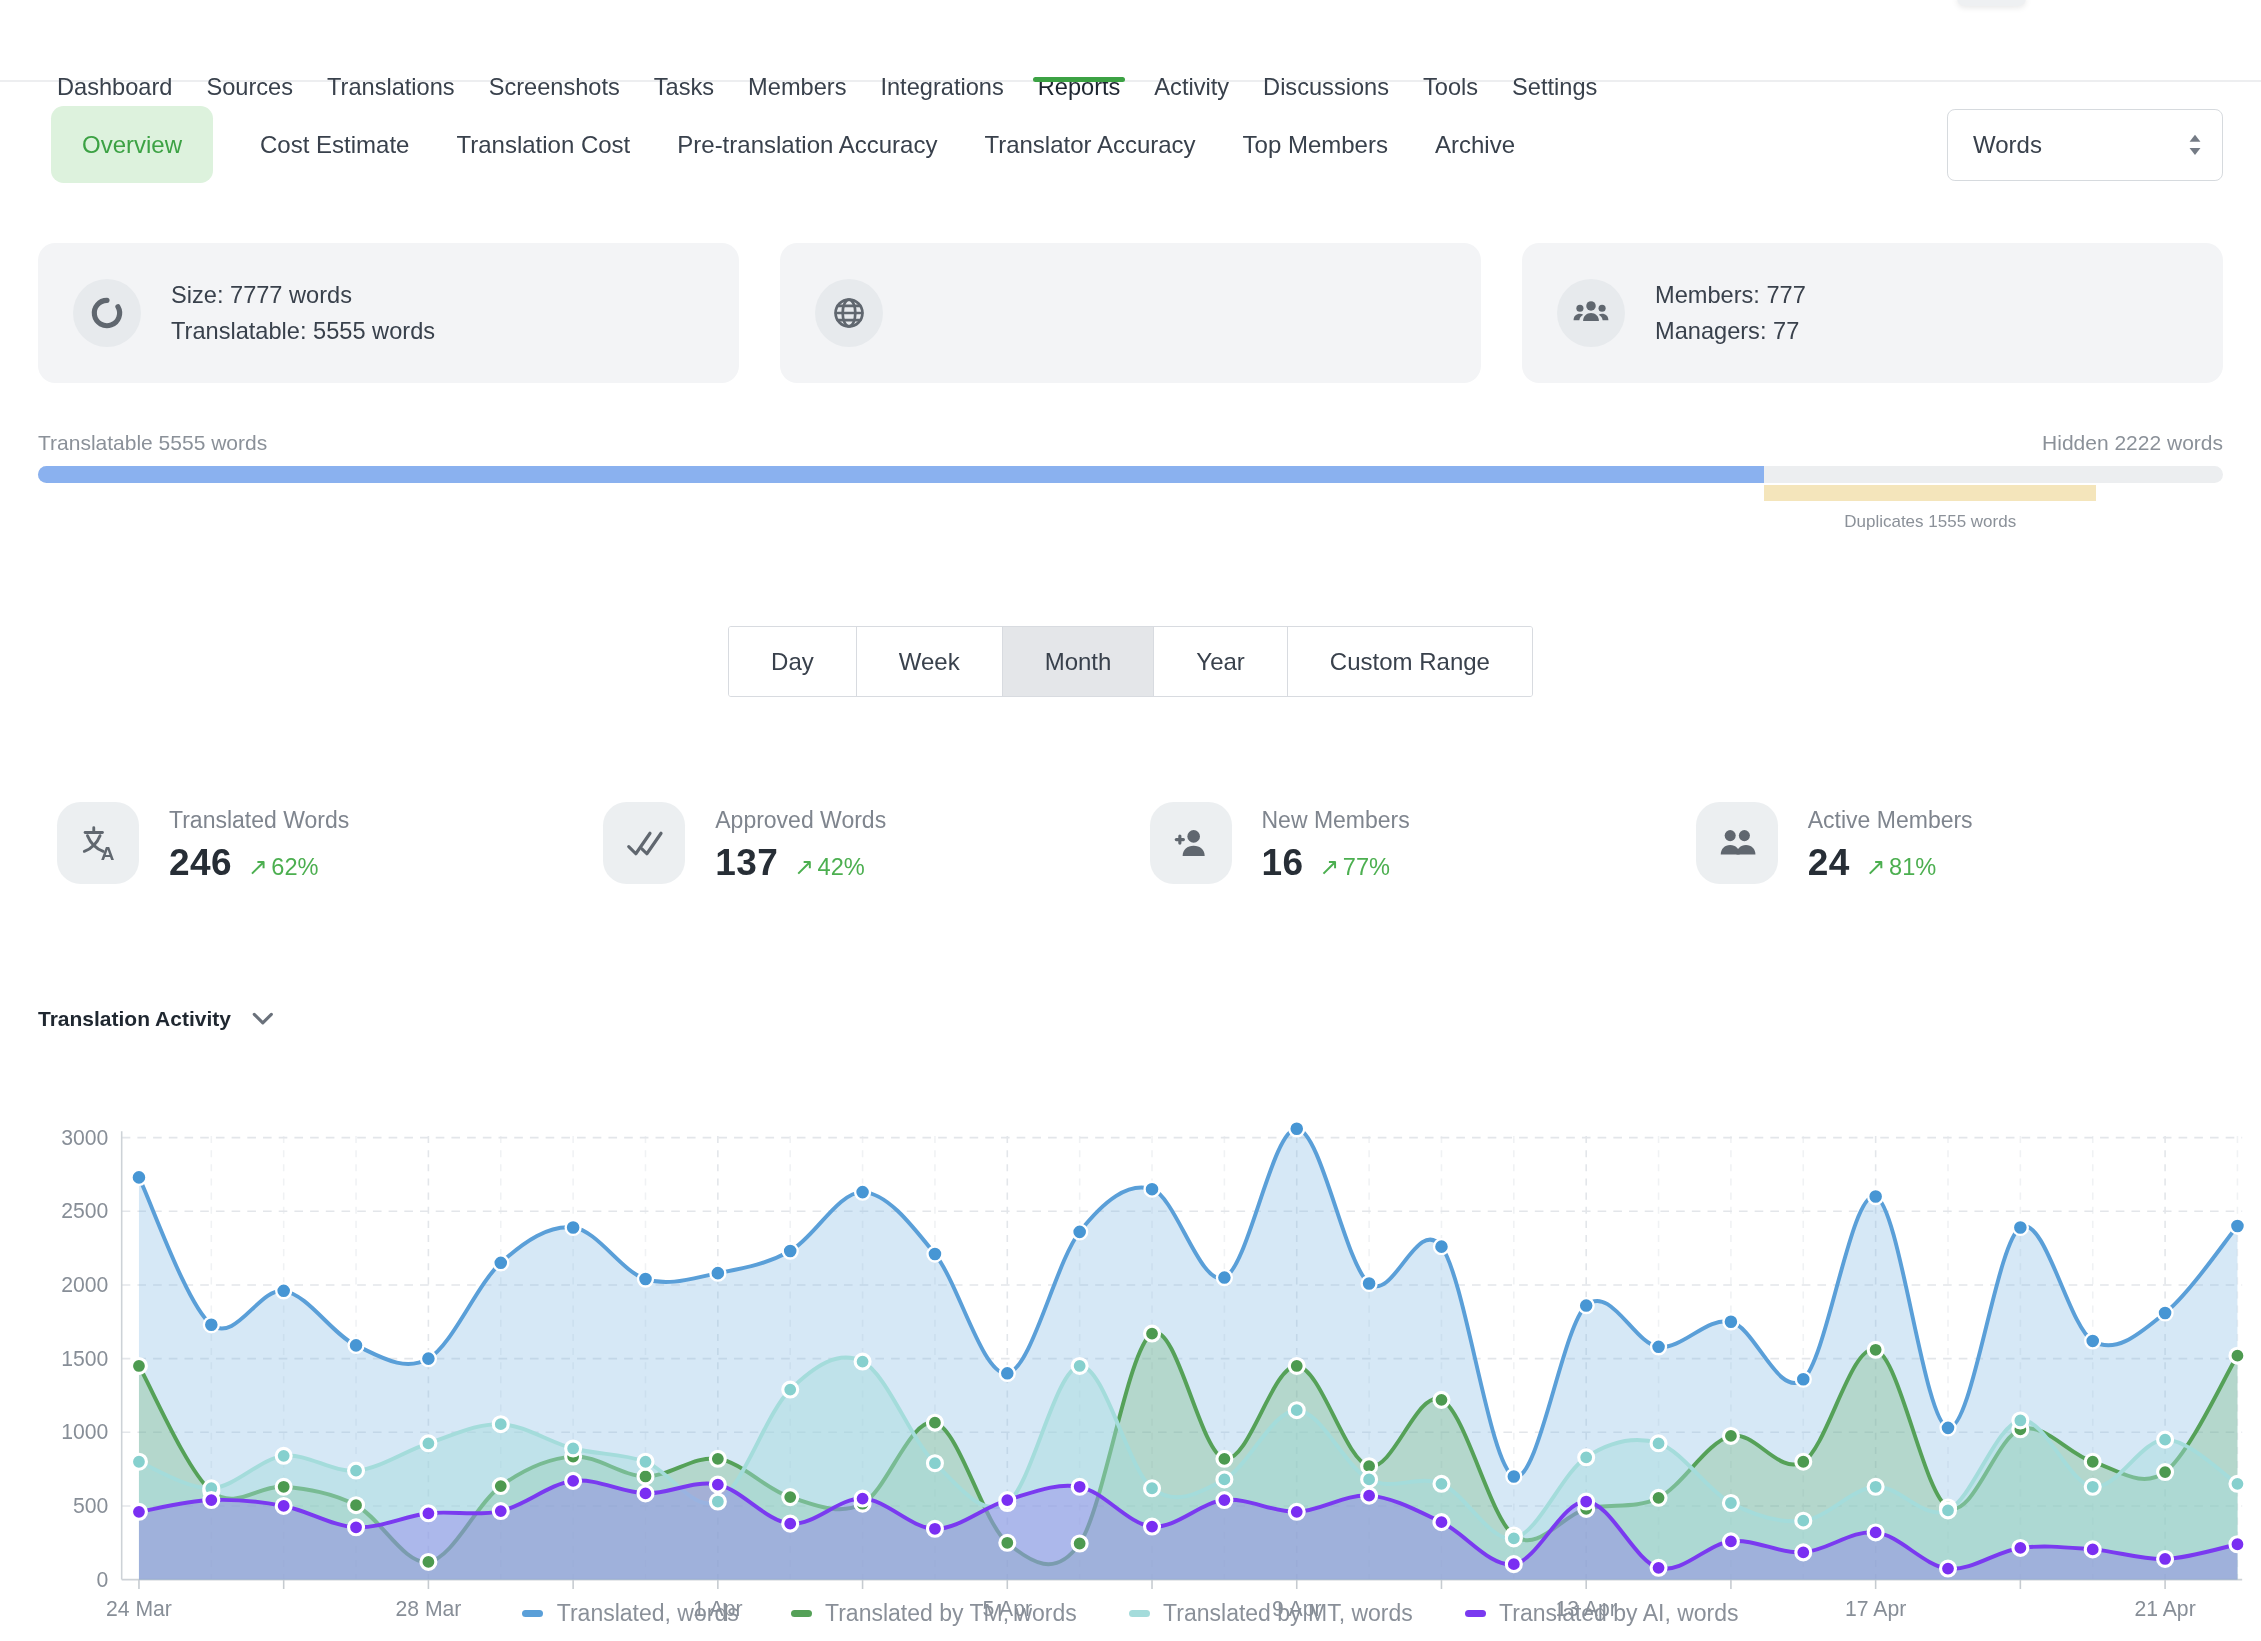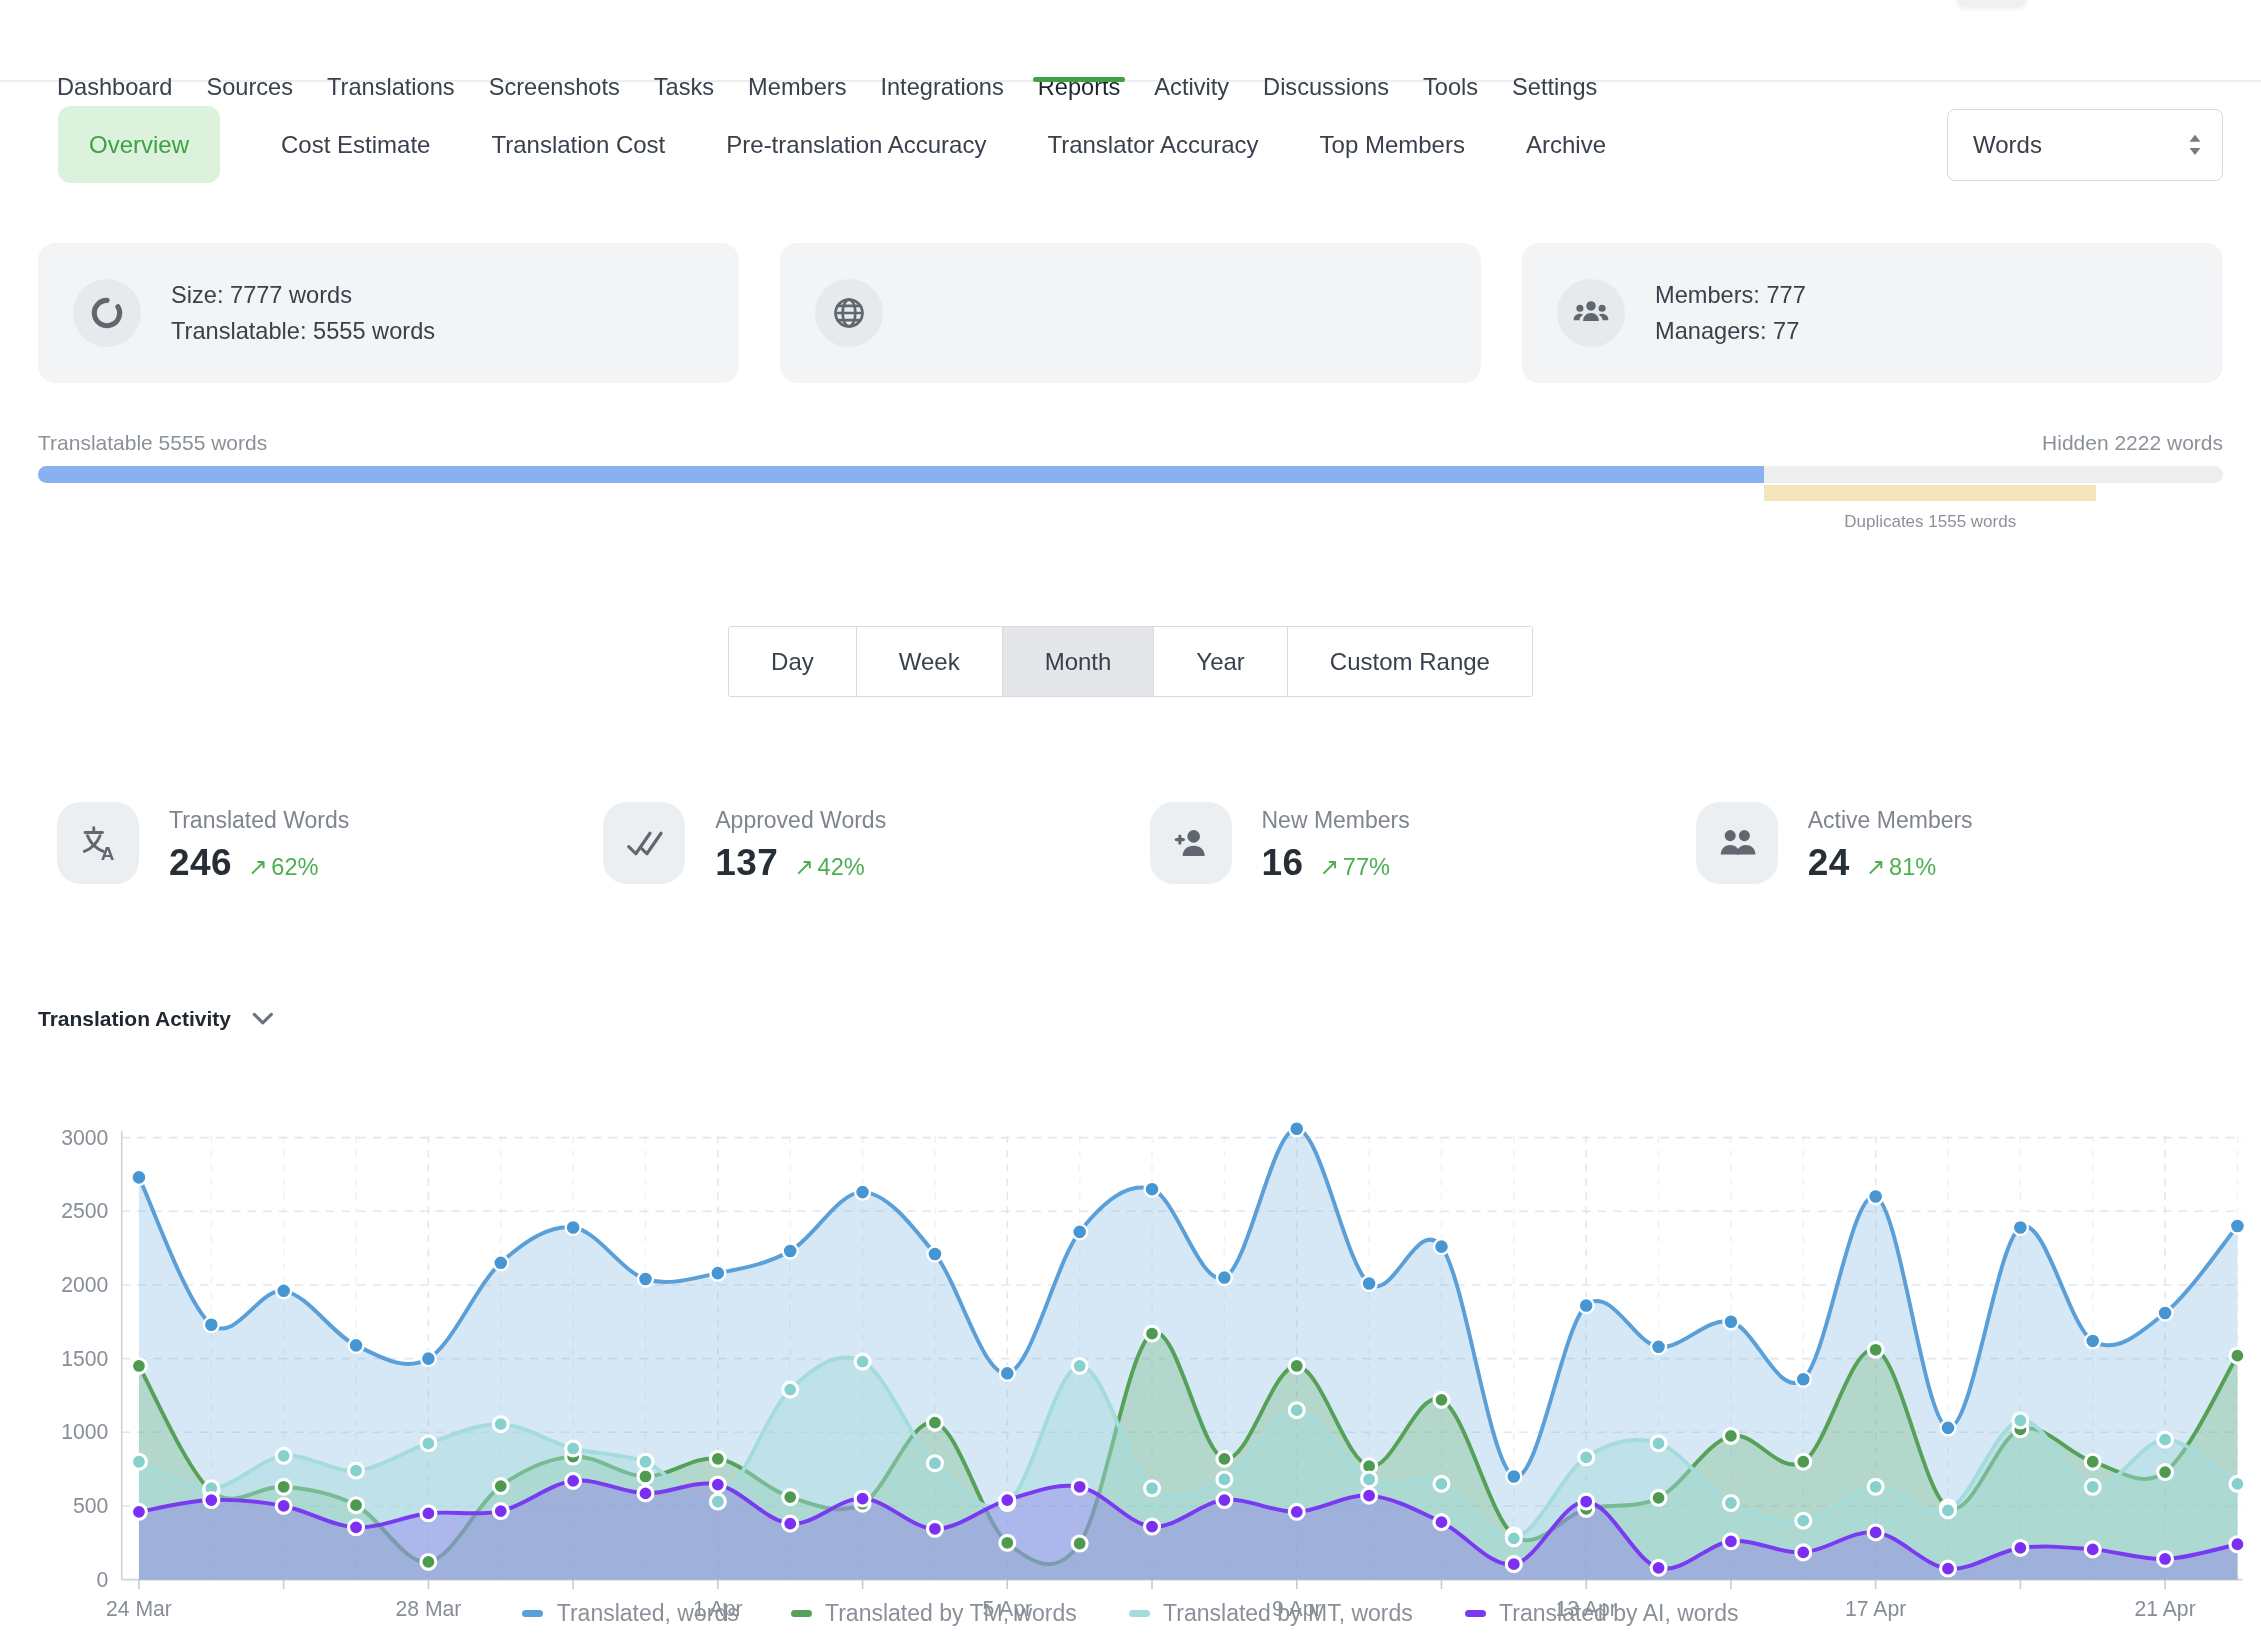--- a/index.html
+++ b/index.html
@@ -13,21 +13,21 @@
 
   
   .topnav{position:absolute;top:0;left:57px;right:31px;height:82px;display:flex;gap:34px;z-index:2;}
   .nav-item{line-height:82px;font-size:23.6px;color:#39414c;cursor:pointer;position:relative;white-space:nowrap;margin-top:46px;}
   .nav-item.active{color:#1e2630;}
   .nav-item.active::after{content:"";position:absolute;left:-4.7px;right:-4.7px;bottom:0;height:5.5px;
        background:var(--accent);border-radius:3.1px;}
   .topnav-divider{position:absolute;top:80px;left:0;right:0;height:1.6px;background:#edeef0;}
 
   
-  .subnav{position:absolute;top:106px;left:38px;display:flex;align-items:center;gap:61px;height:77px;padding-left:20px;}
+  .subnav{position:absolute;top:106px;left:31px;display:flex;align-items:center;gap:47px;height:77px;padding-left:20px;}
   .tab{font-size:24px;color:#39414c;cursor:pointer;white-space:nowrap;}
   .tab.pill{background:#ddf2dd;color:var(--accent);padding:0 31px;height:77px;line-height:77px;border-radius:12.6px;}
   .unit-select{position:absolute;top:109px;right:38px;width:276px;height:72px;border:1.6px solid #d6dade;
        border-radius:7.9px;display:flex;align-items:center;justify-content:space-between;
        padding:0 20.4px 0 25px;font-size:24px;color:#39414c;background:#fff;cursor:pointer;}
 
   
   .cards{position:absolute;top:243px;left:38px;right:38px;display:flex;gap:41px;}
   .card{flex:1;background:#f3f4f6;border-radius:17.3px;height:140px;display:flex;align-items:center;padding-left:35px;}
   .card-icon{width:68px;height:68px;border-radius:50%;background:#e7eaed;display:flex;align-items:center;

